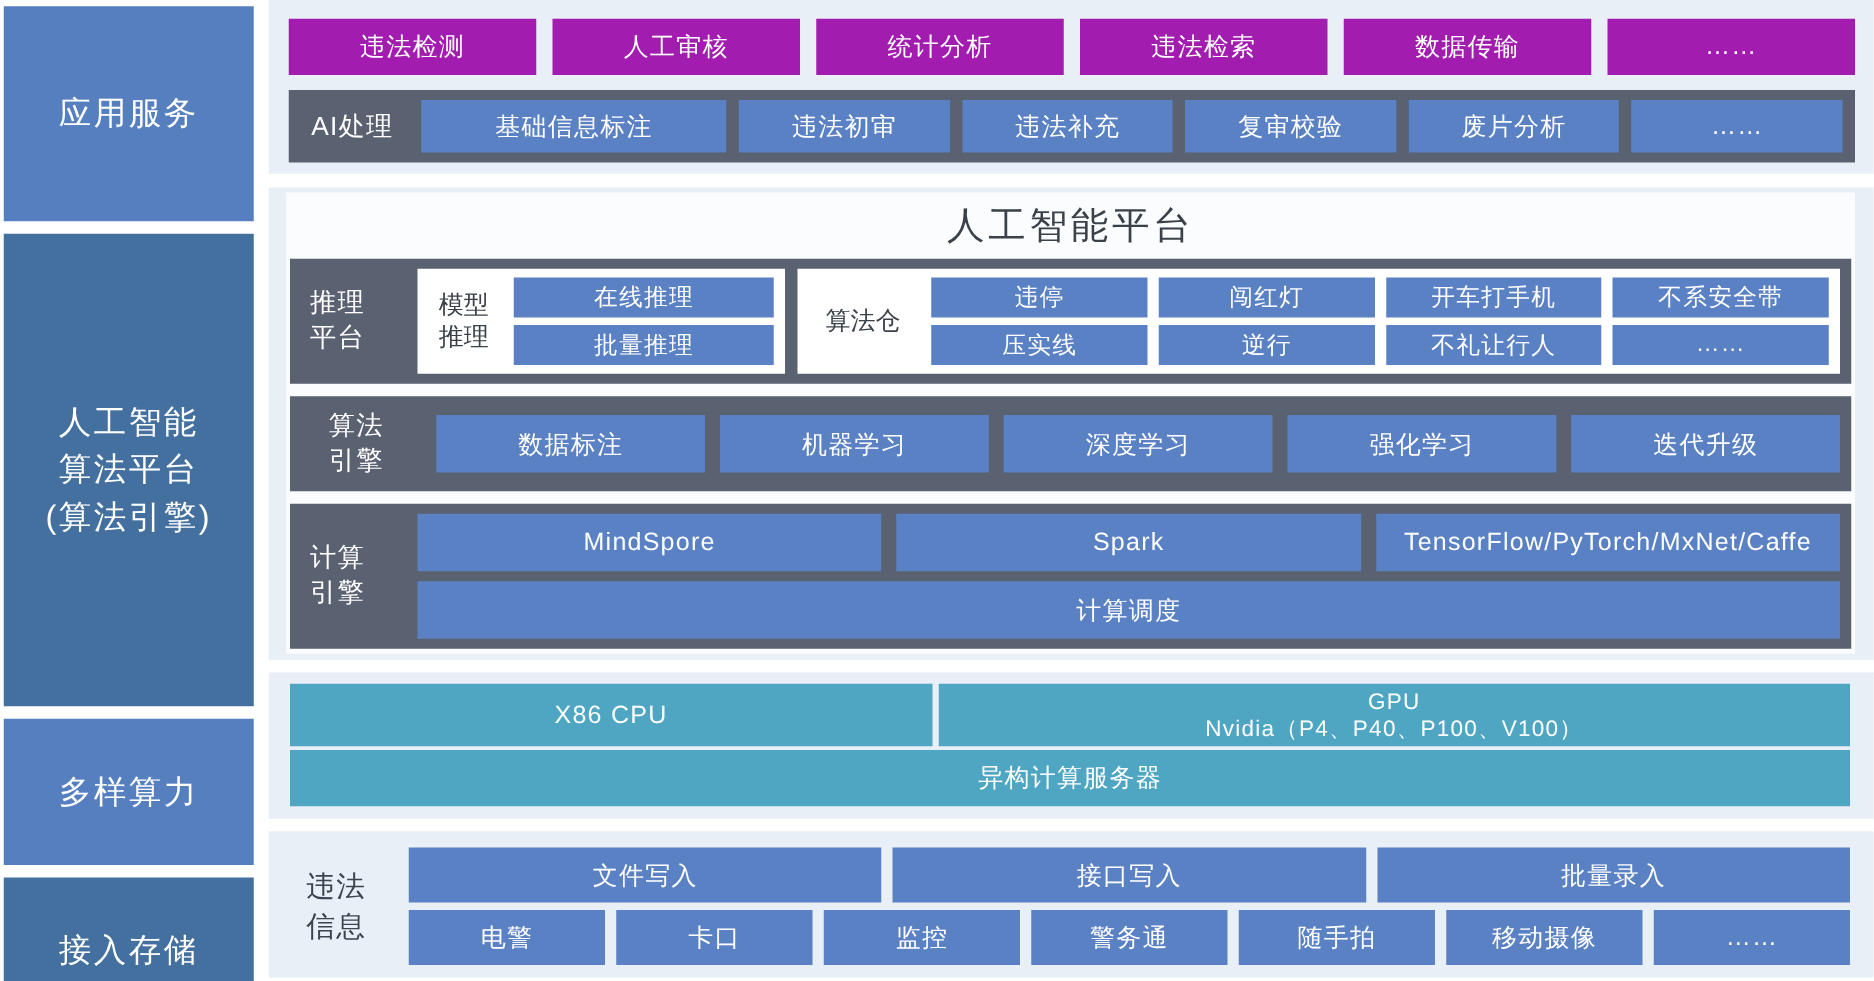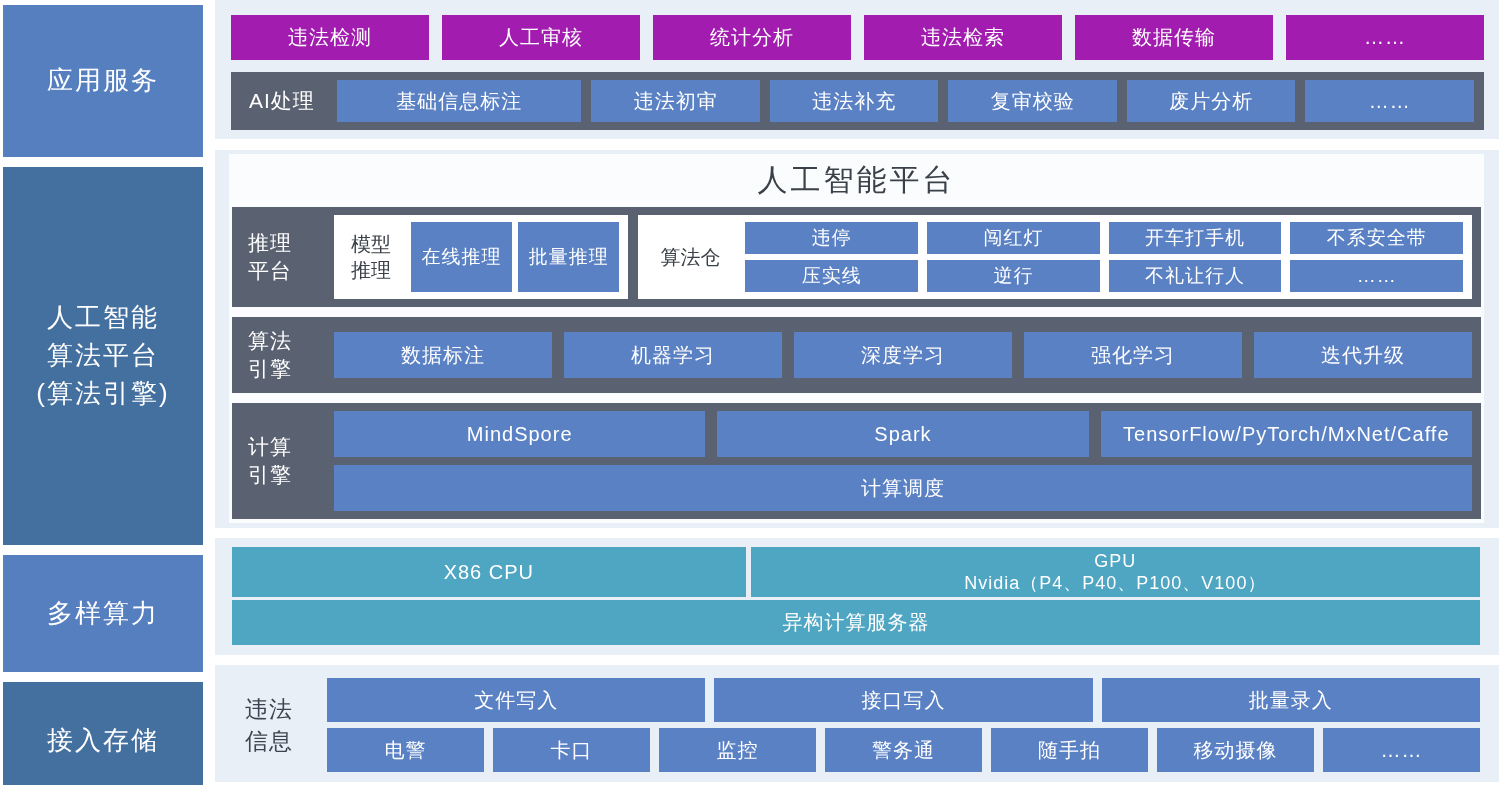--- a/index.html
+++ b/index.html
@@ -8,21 +8,21 @@
   .preline{white-space:pre-line;}
 
   .layout{display:flex;width:1499px;height:785px;}
 
   
   .left-col{width:203px;padding:5px 0 0 3px;display:flex;flex-direction:column;gap:10px;flex-shrink:0;}
   .left-box{display:flex;align-items:center;justify-content:center;color:#fff;
             font-size:26px;letter-spacing:2px;text-align:center;line-height:1.45;flex-shrink:0;}
   .bright{background:#567fc0;}
   .steel{background:#44709f;}
-  .lb1{height:152px;font-family:Liberation Serif, serif;}
+  .lb1{height:172px;font-family:Liberation Serif, serif;}
   .lb2{height:378px;}
   .lb3{height:117px;}
   .lb4{height:117px;}
 
   
   .right-col{flex:1;margin-left:12px;display:flex;flex-direction:column;}
   section{background:#e9eff6;}
   .sec1{height:139px;margin-bottom:11px;padding:15px 15px 9px 16px;}
   .sec2{height:378px;margin-bottom:10px;padding:4px 15px 5px 14px;}
   .sec3{height:117px;margin-bottom:10px;padding:9px 19px 10px 17px;display:flex;flex-direction:column;}
@@ -43,32 +43,32 @@
   .bar-chips .chip{flex:1;}
   .bar-chips .f-wide{flex:1.45;}
 
   
   .panel-white{background:#fbfcfe;height:100%;display:flex;flex-direction:column;padding:0 3px 4px;}
   .panel-title{height:53px;display:flex;align-items:center;justify-content:center;
                color:#3b4149;font-size:30px;letter-spacing:3px;}
   .dark-panel{background:#5a6170;display:flex;align-items:center;padding:8px 9px 8px 0;}
   .dark-panel + .dark-panel{margin-top:10px;}
   .p1{height:100px;}
-  .p2{height:76px;}
+  .p2{height:76px;padding-left:15px;}
   .p3{height:116px;}
   .dark-label{width:102px;color:#fff;font-size:21px;letter-spacing:1px;line-height:1.35;
               padding-left:16px;flex-shrink:0;}
   .p1-content{flex:1;display:flex;gap:10px;height:100%;}
   .white-box{background:#ffffff;display:flex;align-items:center;padding:7px 9px;gap:12px;height:100%;}
   .model-box{flex:1;}
   .algo-box{flex:2.95;}
   .inner-label{color:#3b4149;font-size:20px;line-height:1.3;text-align:center;flex-shrink:0;}
   .model-label{width:56px;}
   .algo-label{width:86px;}
-  .v-btns{flex:1;display:flex;flex-direction:row;gap:6px;height:100%;font-family:Liberation Mono, monospace;}
+  .v-btns{flex:1;display:flex;flex-direction:column;gap:6px;height:100%;font-family:Liberation Mono, monospace;}
   .v-btns .chip{flex:1;font-size:19px;}
   .algo-grid{flex:1;display:grid;grid-template-columns:repeat(4,1fr);gap:6px 9px;height:100%;}
   .algo-grid .chip{font-size:19px;}
   .h-btns{flex:1;display:flex;gap:12px;height:46px;justify-content:space-between;}
   .h-btns .chip{flex:1;}
   .p3-content{flex:1;display:flex;flex-direction:column;}
   .p3-content .row1{height:46px;flex:none;}
   .f-ms{flex:1;} .f-spark{flex:1.06;} .f-tf{flex:2.66;} .f-trt{flex:1;}
   .chip.full{height:46px;margin-top:8px;}
 

